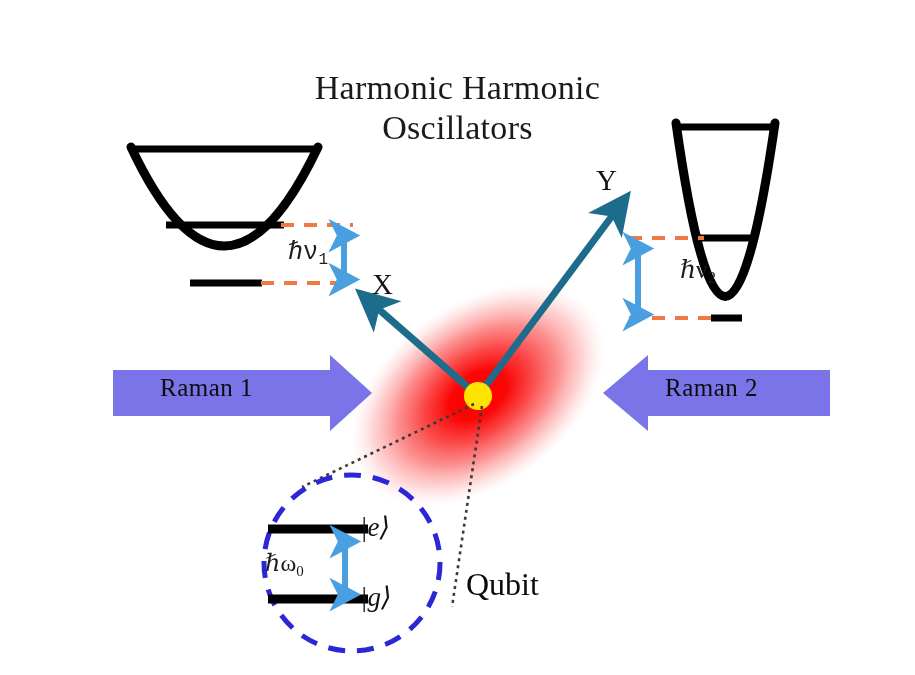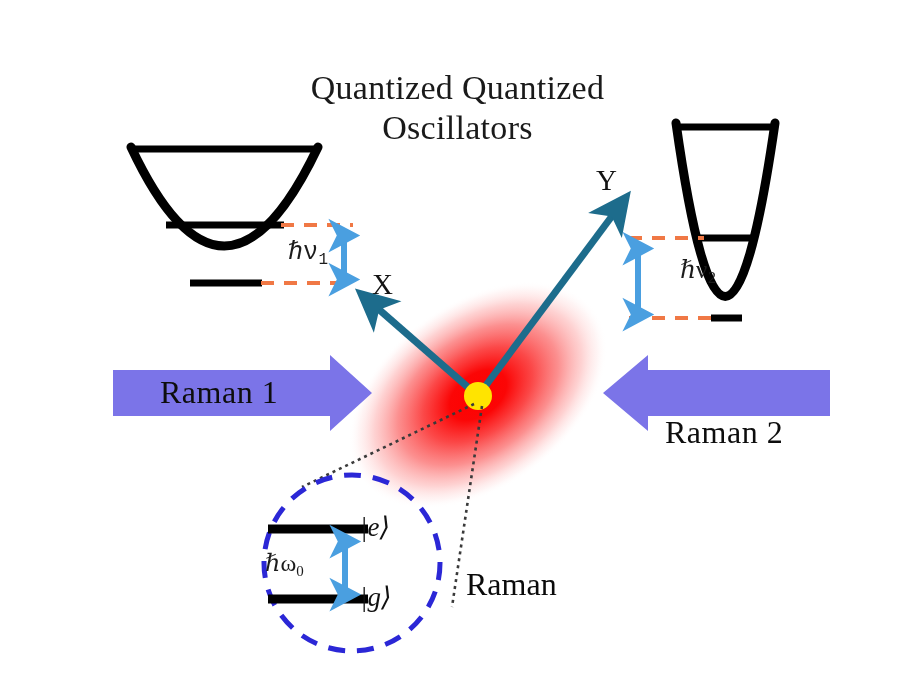--- a/index.html
+++ b/index.html
@@ -38,21 +38,21 @@
     white-space: pre-line;
   }
   .axis-label {
     position: absolute;
     font-size: 29px;
     color: #131313;
     font-family: "Liberation Serif", "DejaVu Serif", serif;
   }
   .raman-label {
     position: absolute;
-    font-size: 32px;
+    font-size: 25px;
     color: #0d0d0d;
     letter-spacing: 0.5px;
     white-space: nowrap;
   }
   .energy-label {
     position: absolute;
     font-size: 25px;
     font-style: italic;
     color: #1c1c1c;
     font-family: "Liberation Serif", "DejaVu Serif", serif;
@@ -183,42 +183,42 @@
       <circle cx="352" cy="563" r="88" fill="none" stroke="#2B27D6" stroke-width="5" stroke-dasharray="17 12"></circle>
 
       <line x1="268" y1="529" x2="368" y2="529" stroke="#000000" stroke-width="9"></line>
 
       <line x1="268" y1="599" x2="368" y2="599" stroke="#000000" stroke-width="9"></line>
 
       <line x1="345" y1="538" x2="345" y2="591" stroke="#4A9FE0" stroke-width="6" marker-start="url(#blueUp)" marker-end="url(#blueDown)"></line>
     </g>
   </svg>
 
-  <div class="txt-title" style="left:0; top:68px;">Quantized Quantized
+  <div class="txt-title" style="left:0; top:68px;">Harmonic Harmonic
 Oscillators</div>
 
   <div class="axis-label" style="left:372px; top:268px;">X</div>
 
   <div class="axis-label" style="left:596px; top:164px;">Y</div>
 
   <div class="raman-label" style="left:160px; top:374px;">Raman 1</div>
 
-  <div class="raman-label" style="left:665px; top:374px;margin-top:40px;">Raman 2</div>
+  <div class="raman-label" style="left:665px; top:374px;">Raman 2</div>
 
   <div class="energy-label" style="left:288px; top:236px;font-family:Liberation Mono, monospace;">
     <span class="hbar">ℏν</span><span class="sub">1</span>
   </div>
 
   <div class="energy-label" style="left:680px; top:255px;">
     <span class="hbar">ℏν</span><span class="sub">2</span>
   </div>
 
   <div class="ket-label" style="left:360px; top:511px;">|e⟩</div>
 
   <div class="ket-label" style="left:360px; top:581px;">|g⟩</div>
 
   <div class="qubit-energy" style="left:265px; top:549px;">
     <span class="hbar">ℏω</span><span class="sub">0</span>
   </div>
 
-  <div class="qubit-word" style="left:466px; top:566px;">Raman</div>
+  <div class="qubit-word" style="left:466px; top:566px;">Qubit</div>
 
 </div>
 
 </body></html>

